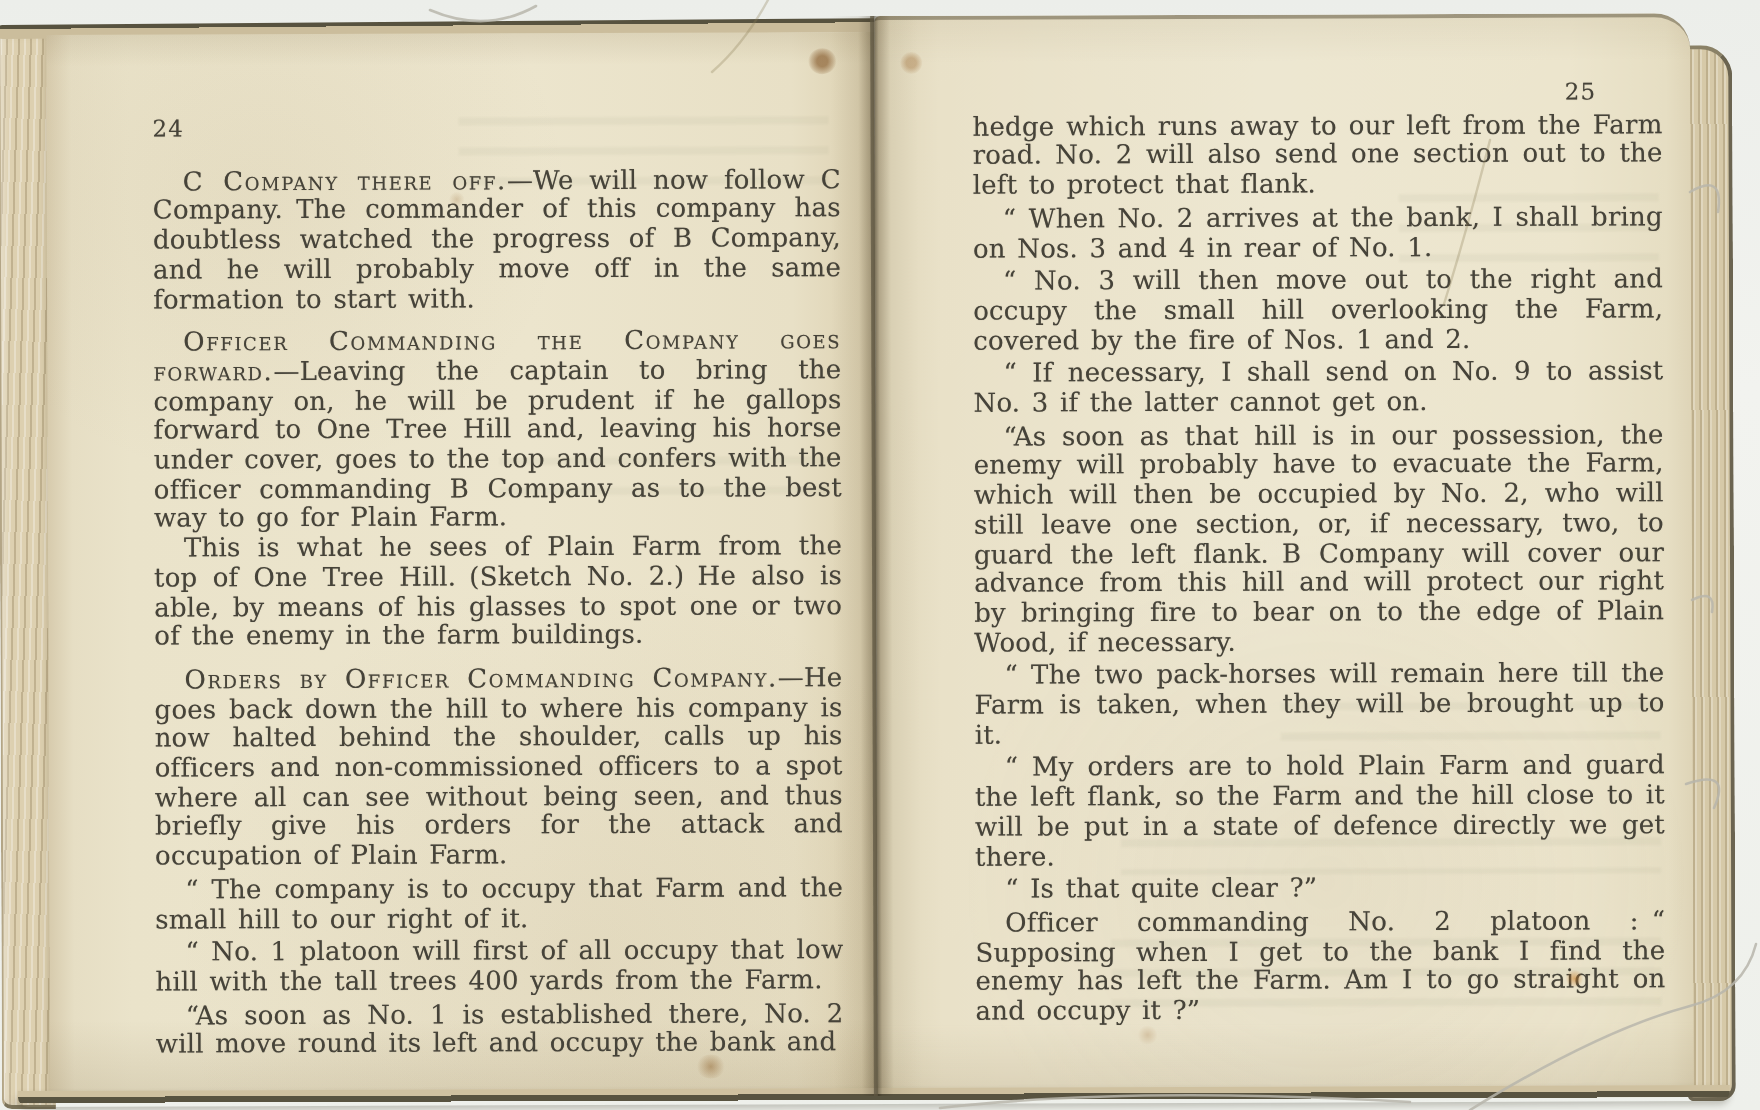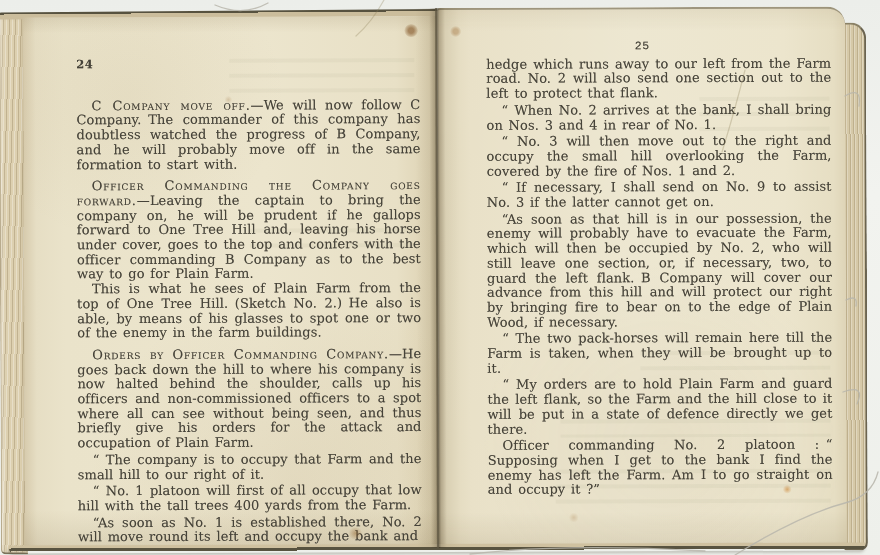--- a/index.html
+++ b/index.html
@@ -76,22 +76,22 @@
 
   
   .textcol{
     position:absolute;color:#464339;font-size:13px;line-height:14.7px;
     text-align:justify;letter-spacing:.1px;word-spacing:1.5px;
     text-shadow:0 0 .4px rgba(70,67,57,.45);
   }
   .textcol.tleft{left:77px;top:56px;width:344px;}
   .textcol.tright{left:487px;top:40px;width:345px;}
   .pagenum{font-size:11.5px;letter-spacing:.6px;text-align:left;}
-  .tleft .pagenum{margin-bottom:27px;font-weight:bold;}
-  .tright .pagenum{text-align:center;padding-right:33px;margin-bottom:3px;font-family:Liberation Mono, monospace;}
+  .tleft .pagenum{margin-bottom:13px;}
+  .tright .pagenum{text-align:right;padding-right:33px;margin-bottom:3px;}
   .para{margin:0;text-indent:15px;}
   .para.cont{text-indent:0;}
   .para.gap{margin-top:7px;}
   .para.sm{margin-top:2px;}
   .lead{font-variant:small-caps;letter-spacing:.8px;word-spacing:2.5px;}
 
   
   .spot{position:absolute;border-radius:50%;pointer-events:none;}
   .s1{left:405px;top:24px;width:14px;height:13px;background:radial-gradient(circle,rgba(125,78,30,.60) 0 28%,rgba(125,78,30,.25) 58%,rgba(0,0,0,0) 75%);}
   .s2{left:451px;top:26px;width:11px;height:11px;background:radial-gradient(circle,rgba(160,112,58,.42) 0 32%,rgba(0,0,0,0) 75%);}
@@ -130,38 +130,39 @@
 
     <div class="ghost g1"></div>
     <div class="ghost g2"></div>
     <div class="ghost g3"></div>
     <div class="ghost g4"></div>
     <div class="ghost g5"></div>
     <div class="ghost g6"></div>
 
     <div class="textcol tleft">
       <div class="pagenum">24</div>
-      <p class="para"><span class="lead">C Company move off.</span><span>—We will now follow C Company. The commander of this company has doubtless watched the progress of B Company, and he will probably move off in the same formation to start with.</span></p>
+      <p class="para"><span class="lead">C Company there off.</span><span>—We will now follow C Company. The commander of this company has doubtless watched the progress of B Company, and he will probably move off in the same formation to start with.</span></p>
       <p class="para gap"><span class="lead">Officer Commanding the Company goes forward.</span><span>—Leaving the captain to bring the company on, he will be prudent if he gallops forward to One Tree Hill and, leaving his horse under cover, goes to the top and confers with the officer commanding B Company as to the best way to go for Plain Farm.</span></p>
       <p class="para"><span>This is what he sees of Plain Farm from the top of One Tree Hill. (Sketch No. 2.) He also is able, by means of his glasses to spot one or two of the enemy in the farm buildings.</span></p>
       <p class="para gap"><span class="lead">Orders by Officer Commanding Company.</span><span>—He goes back down the hill to where his company is now halted behind the shoulder, calls up his officers and non-commissioned officers to a spot where all can see without being seen, and thus briefly give his orders for the attack and occupation of Plain Farm.</span></p>
       <p class="para sm"><span>“ The company is to occupy that Farm and the small hill to our right of it.</span></p>
       <p class="para sm"><span>“ No. 1 platoon will first of all occupy that low hill with the tall trees 400 yards from the Farm.</span></p>
       <p class="para sm"><span>“As soon as No. 1 is established there, No. 2 will move round its left and occupy the bank and</span></p>
     </div>
 
     <div class="textcol tright">
       <div class="pagenum">25</div>
       <p class="para cont"><span>hedge which runs away to our left from the Farm road. No. 2 will also send one section out to the left to protect that flank.</span></p>
       <p class="para sm"><span>“ When No. 2 arrives at the bank, I shall bring on Nos. 3 and 4 in rear of No. 1.</span></p>
       <p class="para sm"><span>“ No. 3 will then move out to the right and occupy the small hill overlooking the Farm, covered by the fire of Nos. 1 and 2.</span></p>
       <p class="para sm"><span>“ If necessary, I shall send on No. 9 to assist No. 3 if the latter cannot get on.</span></p>
       <p class="para sm"><span>“As soon as that hill is in our possession, the enemy will probably have to evacuate the Farm, which will then be occupied by No. 2, who will still leave one section, or, if necessary, two, to guard the left flank. B Company will cover our advance from this hill and will protect our right by bringing fire to bear on to the edge of Plain Wood, if necessary.</span></p>
       <p class="para sm"><span>“ The two pack-horses will remain here till the Farm is taken, when they will be brought up to it.</span></p>
       <p class="para sm"><span>“ My orders are to hold Plain Farm and guard the left flank, so the Farm and the hill close to it will be put in a state of defence directly we get there.</span></p>
+      <p class="para sm"><span>“ Is that quite clear ?”</span></p>
       <p class="para sm"><span>Officer commanding No. 2 platoon : “ Supposing when I get to the bank I find the enemy has left the Farm. Am I to go straight on and occupy it ?”</span></p>
     </div>
 
     <div class="gutter"></div>
 
     <div class="spot s1"></div>
     <div class="spot s2"></div>
     <div class="spot s3"></div>
     <div class="spot s4"></div>
     <div class="spot s5"></div>

